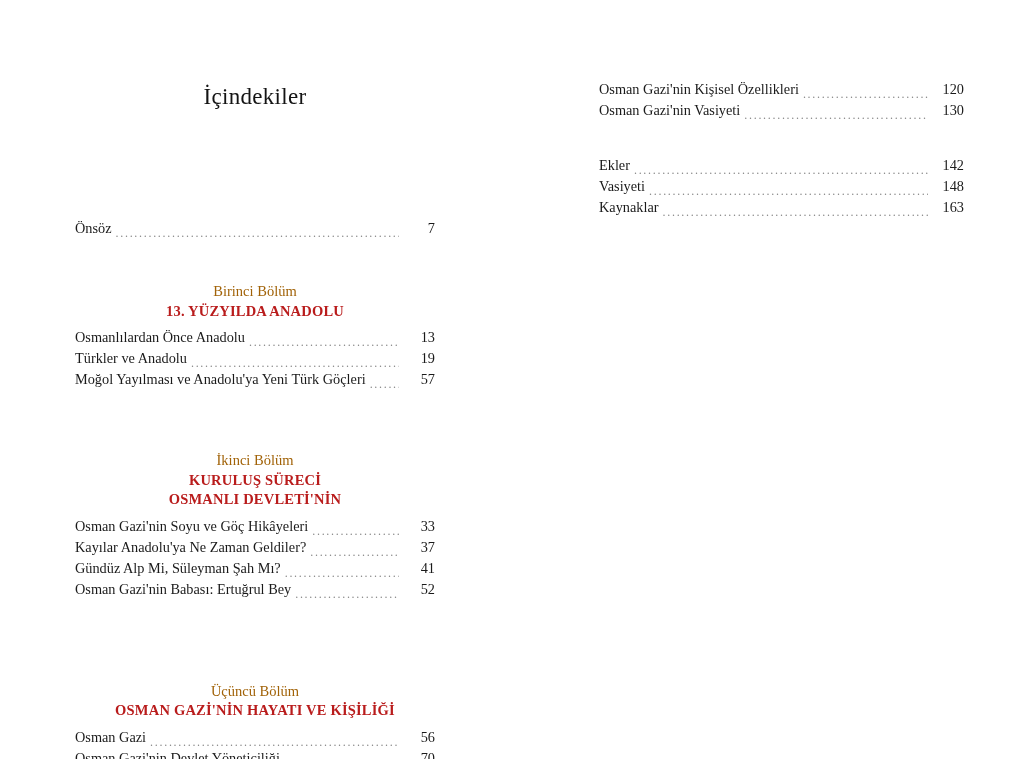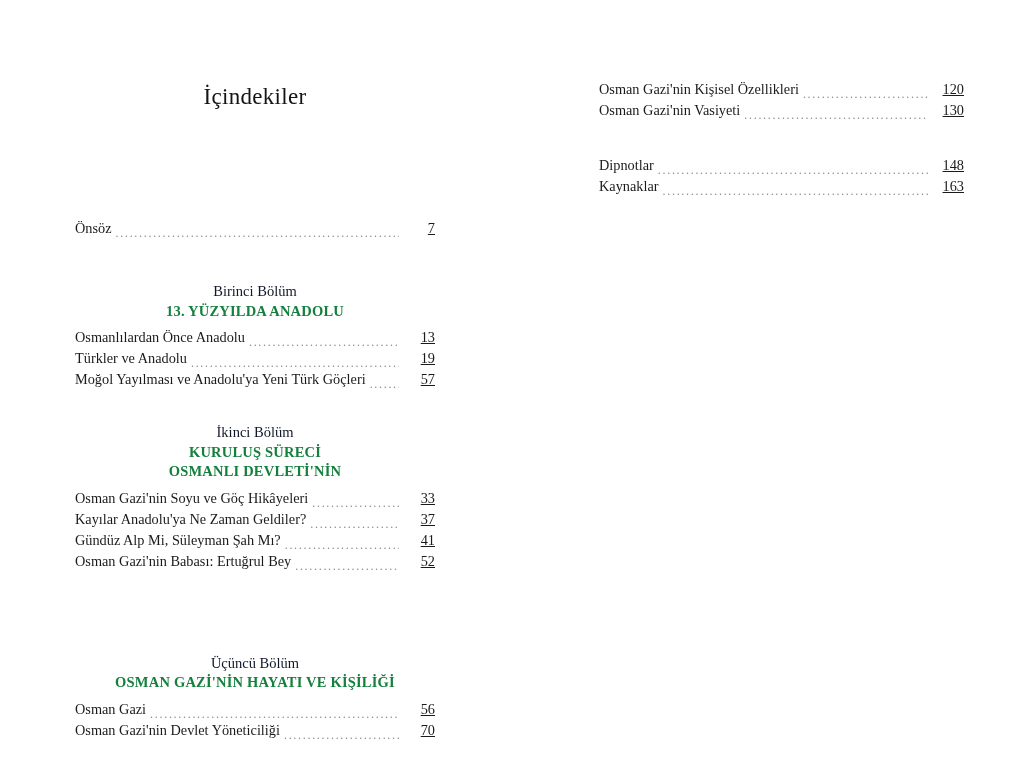--- a/index.html
+++ b/index.html
@@ -42,28 +42,28 @@
     margin-top: 0;
   }
   .section-head {
     text-align: center;
     line-height: 1.35;
   }
   .section-head .sub {
     display: block;
     font-size: 14.5px;
     font-weight: 400;
-    color: #0f172a;
+    color: #a16207;
   }
   .section-head .main {
     display: block;
     font-size: 14.5px;
     font-weight: bold;
     letter-spacing: 0.2px;
-    color: #15803d;
+    color: #b91c1c;
   }
   .entries {
     margin-top: 6px;
   }
   .entry {
     display: flex;
     align-items: flex-end;
     font-size: 14.3px;
     line-height: 21px;
     white-space: nowrap;
@@ -85,26 +85,25 @@
   }
   .entry .leader::before {
     content: "............................................................................................................................................";
   }
   .entry .page-num {
     flex: 0 0 auto;
     width: 34px;
     text-align: right;
     font-size: 14.3px;
     color: #1a1a1a;
-    text-decoration: underline;
   }
   
   .left-block-onsoz { margin-top: 108px; }
   .block-gap-1 { margin-top: 43px; }
-  .block-gap-2 { margin-top: 33px; }
+  .block-gap-2 { margin-top: 61px; }
   .block-gap-3 { margin-top: 82px; }
 
   .right-block-1 { margin-top: 79px; }
   .right-block-2 { margin-top: 34px; }
 </style>
 </head>
 <body>
 
 <div class="page">
 
@@ -205,21 +204,26 @@
       </div>
       <div class="entry">
         <span class="label">Osman Gazi'nin Vasiyeti</span>
         <span class="leader"></span>
         <span class="page-num">130</span>
       </div>
     </div>
 
     <div class="entries right-block-2">
       <div class="entry">
-        <span class="label">Dipnotlar</span>
+        <span class="label">Ekler</span>
+        <span class="leader"></span>
+        <span class="page-num">142</span>
+      </div>
+      <div class="entry">
+        <span class="label">Vasiyeti</span>
         <span class="leader"></span>
         <span class="page-num">148</span>
       </div>
       <div class="entry">
         <span class="label">Kaynaklar</span>
         <span class="leader"></span>
         <span class="page-num">163</span>
       </div>
     </div>
   </div>

